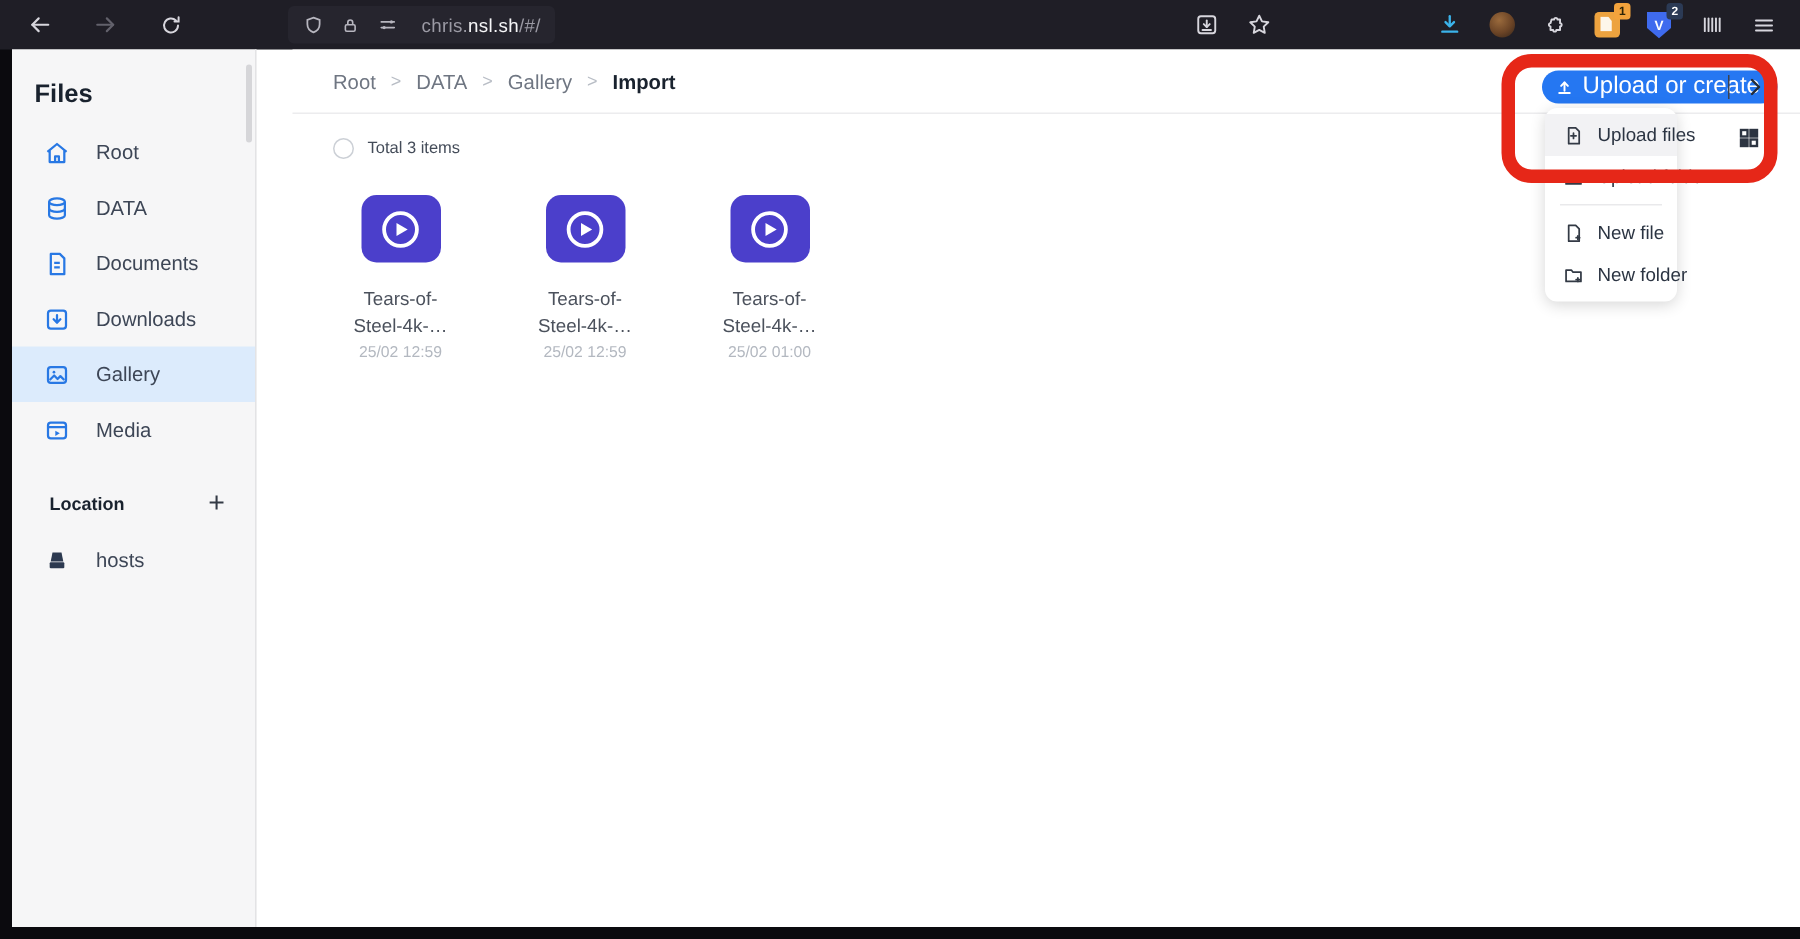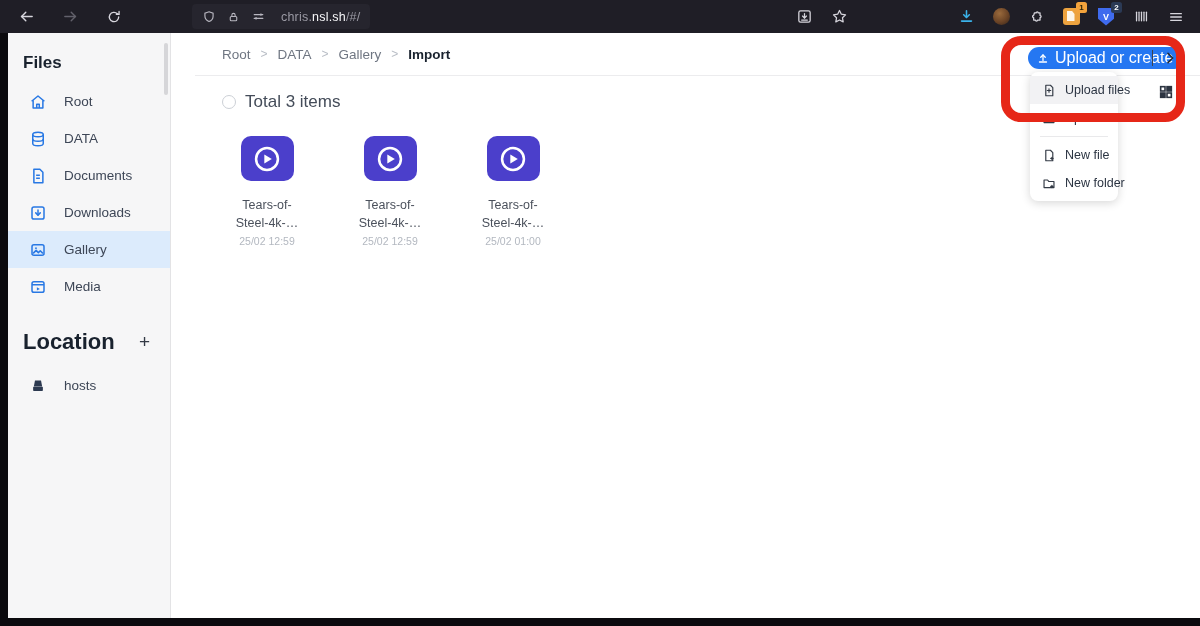--- a/index.html
+++ b/index.html
@@ -34,33 +34,33 @@
   
   .sidebar { position:absolute; left:0; top:0; width:163px; height:585px; background:#f6f6f7; border-right:1px solid #e3e3e5; }
   .sb-scroll { position:absolute; right:2px; top:10px; width:4px; height:52px; border-radius:2px; background:#d6d6d9; }
   .sb-heading { font-size:17px; font-weight:bold; color:#19222e; padding:20px 0 10px 15px; }
   .sb-item { display:flex; align-items:center; gap:17px; height:37px; padding-left:21px; cursor:pointer; }
   .sb-item.active { background:#dcebfc; }
   .sb-item .icn { width:18px; height:18px; color:#2878e4; display:inline-flex; }
   .sb-item .icn.dark { color:#2c3950; }
   .sb-label { font-size:13.5px; color:#3d4656; }
   .sb-sub { display:flex; align-items:center; justify-content:space-between; padding:24px 20px 12px 15px; }
-  .sb-sub .t { font-size:22px; font-weight:bold; color:#19222e; }
+  .sb-sub .t { font-size:12px; font-weight:bold; color:#19222e;margin-left:10px; }
   .plus { font-size:19px; color:#333a45; line-height:14px; cursor:pointer; }
   .sb-footer { position:absolute; left:0; bottom:8px; width:100%; border-top:1px solid #e6e6e8; padding-top:6px; }
 
   
   .main { position:absolute; left:187px; top:0; width:1005px; height:585px; background:#fff; }
   .bc-row { display:flex; align-items:center; height:43px; padding-left:27px; border-bottom:1px solid #ececee; }
   .bc { display:flex; align-items:center; gap:10px; font-size:13.5px; color:#6f7682; }
   .bc .sep { color:#b8bdc5; font-size:12px; }
   .bc .current { color:#19222e; font-weight:bold; }
   .status-row { display:flex; align-items:center; gap:9px; padding:16px 0 0 27px; }
   .status-circle { width:14px; height:14px; border-radius:50%; border:1.5px solid #ccd0d6; background:#fff; }
-  .status-text { font-size:17px; color:#444c59; }
+  .status-text { font-size:11px; color:#444c59; }
 
   .tiles { display:flex; gap:33px; padding:24px 0 0 27px; }
   .tile { width:90px; display:flex; flex-direction:column; align-items:center; cursor:pointer; }
   .tile-icon { width:53px; height:45px; border-radius:10px; background:#4b3fcb; display:flex; align-items:center; justify-content:center; }
   .tile-name { margin-top:15px; font-size:12.5px; color:#4b515c; text-align:center; line-height:18px; }
   .tile-date { margin-top:3px; font-size:10.5px; color:#b3b8c0; }
 
   
   .upload-btn { position:absolute; left:1028px; top:47px; height:22px; padding:0 12px 0 9px; border-radius:11px; background:#2577f2; color:#fff; font-size:16px; display:flex; align-items:center; gap:6px; border:none; cursor:pointer; }
   .hdr-divider { position:absolute; left:1152px; top:50px; width:1px; height:16px; background:#3c4350; }

